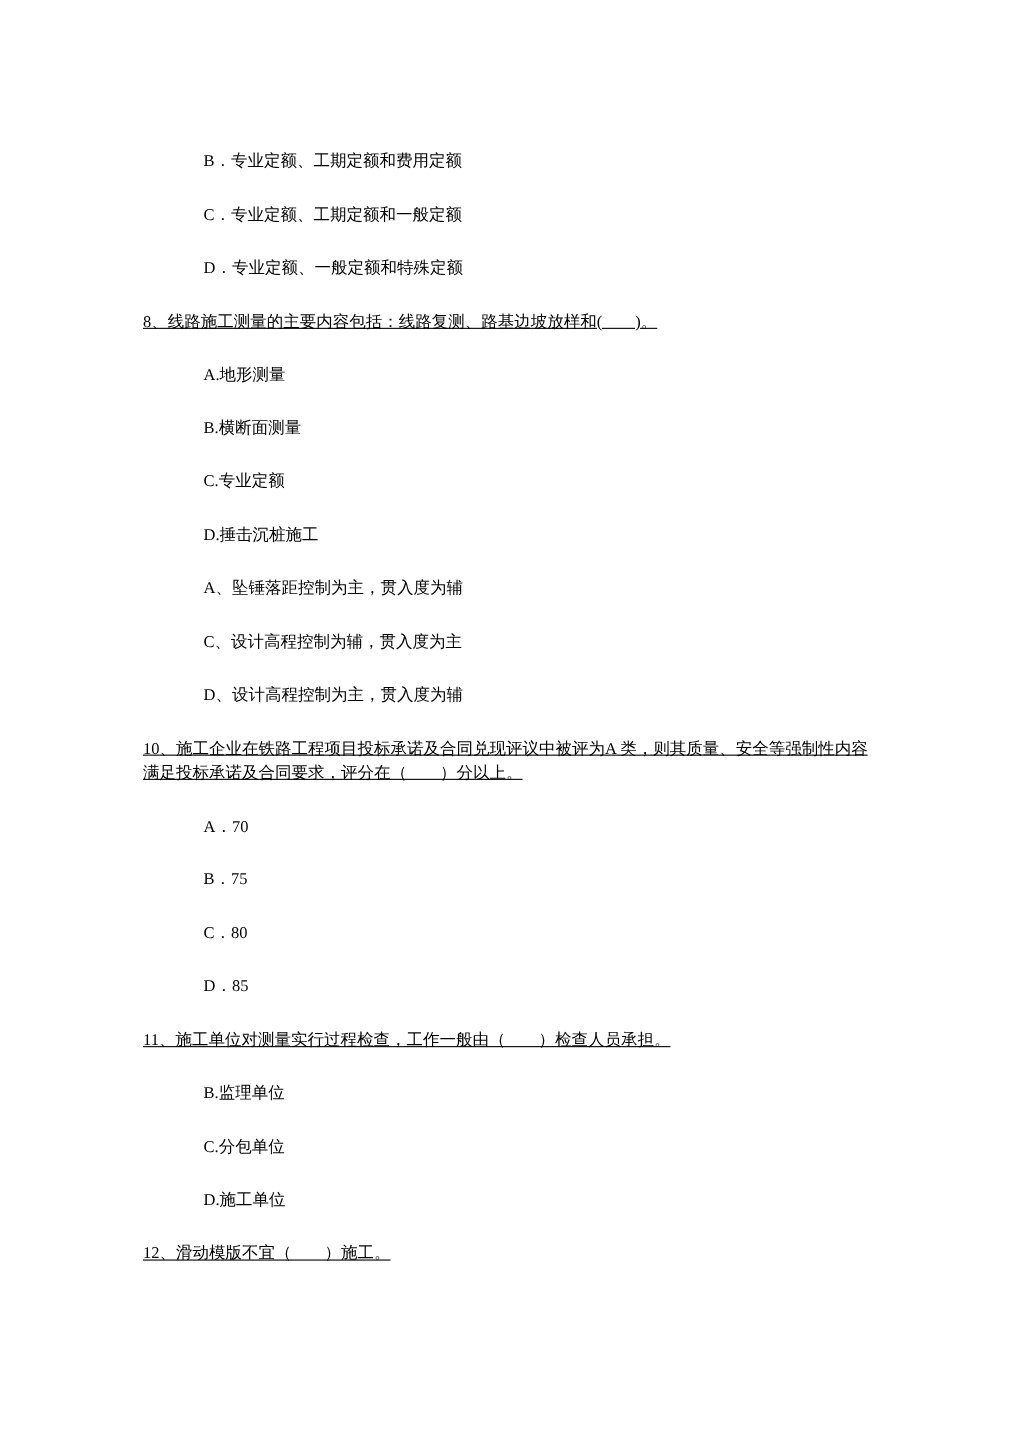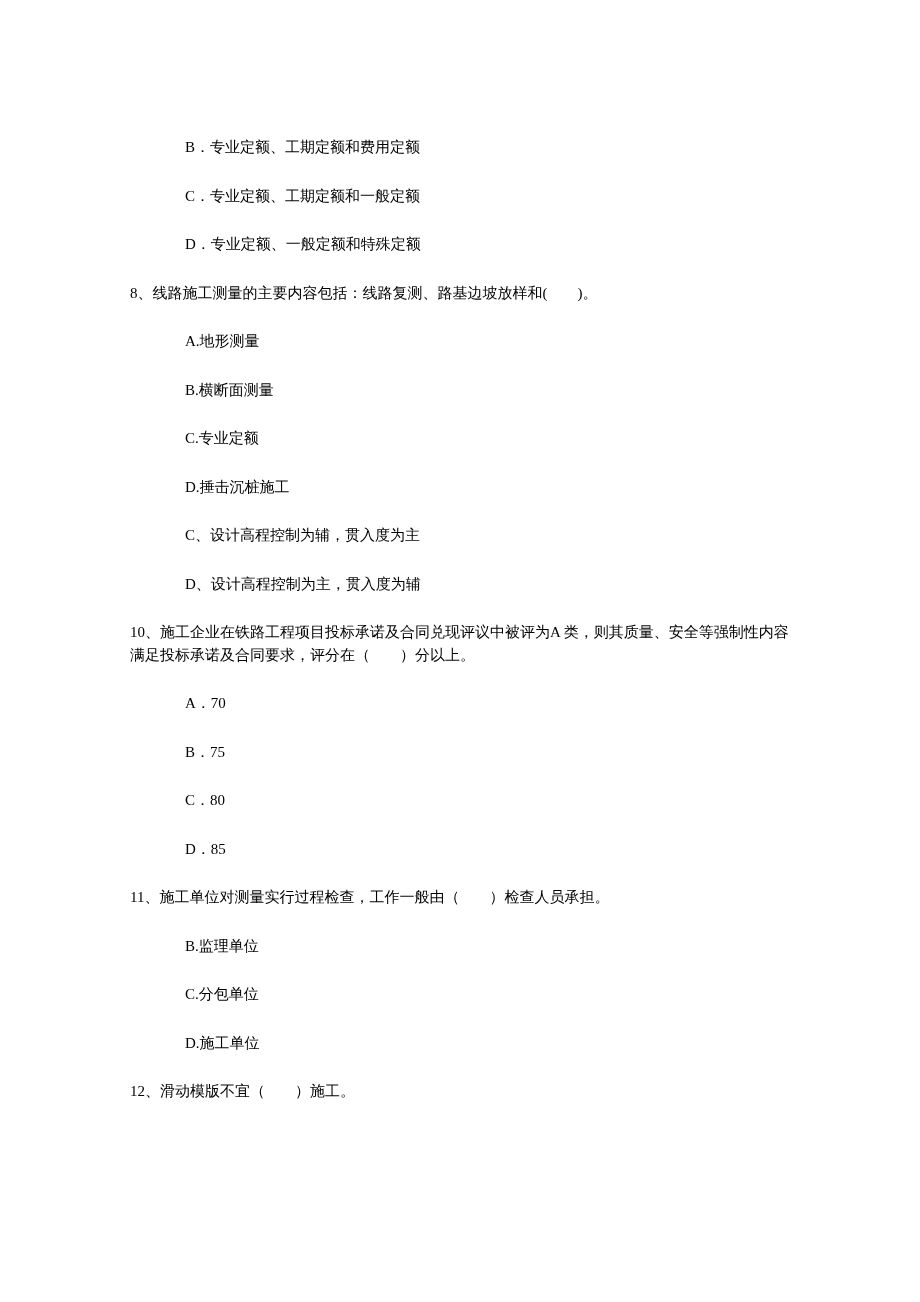--- a/index.html
+++ b/index.html
@@ -17,37 +17,39 @@
     padding: 110px 130px 40px 130px;
     position: relative;
     font-size: 15px;
     line-height: 1.5;
   }
   .option {
     margin: 26px 0 26px 55px;
   }
   .question {
     margin: 12px 0 26px 0;
+    text-decoration: underline;
   }
 </style>
 </head>
 <body>
 
 <div class="page">
 
   <div class="option">B．专业定额、工期定额和费用定额</div>
   <div class="option">C．专业定额、工期定额和一般定额</div>
   <div class="option">D．专业定额、一般定额和特殊定额</div>
 
   <div class="question">8、线路施工测量的主要内容包括：线路复测、路基边坡放样和(　　)。</div>
   <div class="option">A.地形测量</div>
   <div class="option">B.横断面测量</div>
   <div class="option">C.专业定额</div>
   <div class="option">D.捶击沉桩施工</div>
 
+  <div class="option">A、坠锤落距控制为主，贯入度为辅</div>
   <div class="option">C、设计高程控制为辅，贯入度为主</div>
   <div class="option">D、设计高程控制为主，贯入度为辅</div>
 
   <div class="question">10、施工企业在铁路工程项目投标承诺及合同兑现评议中被评为A 类，则其质量、安全等强制性内容满足投标承诺及合同要求，评分在（　　）分以上。</div>
   <div class="option">A．70</div>
   <div class="option">B．75</div>
   <div class="option">C．80</div>
   <div class="option">D．85</div>
 
   <div class="question">11、施工单位对测量实行过程检查，工作一般由（　　）检查人员承担。</div>

